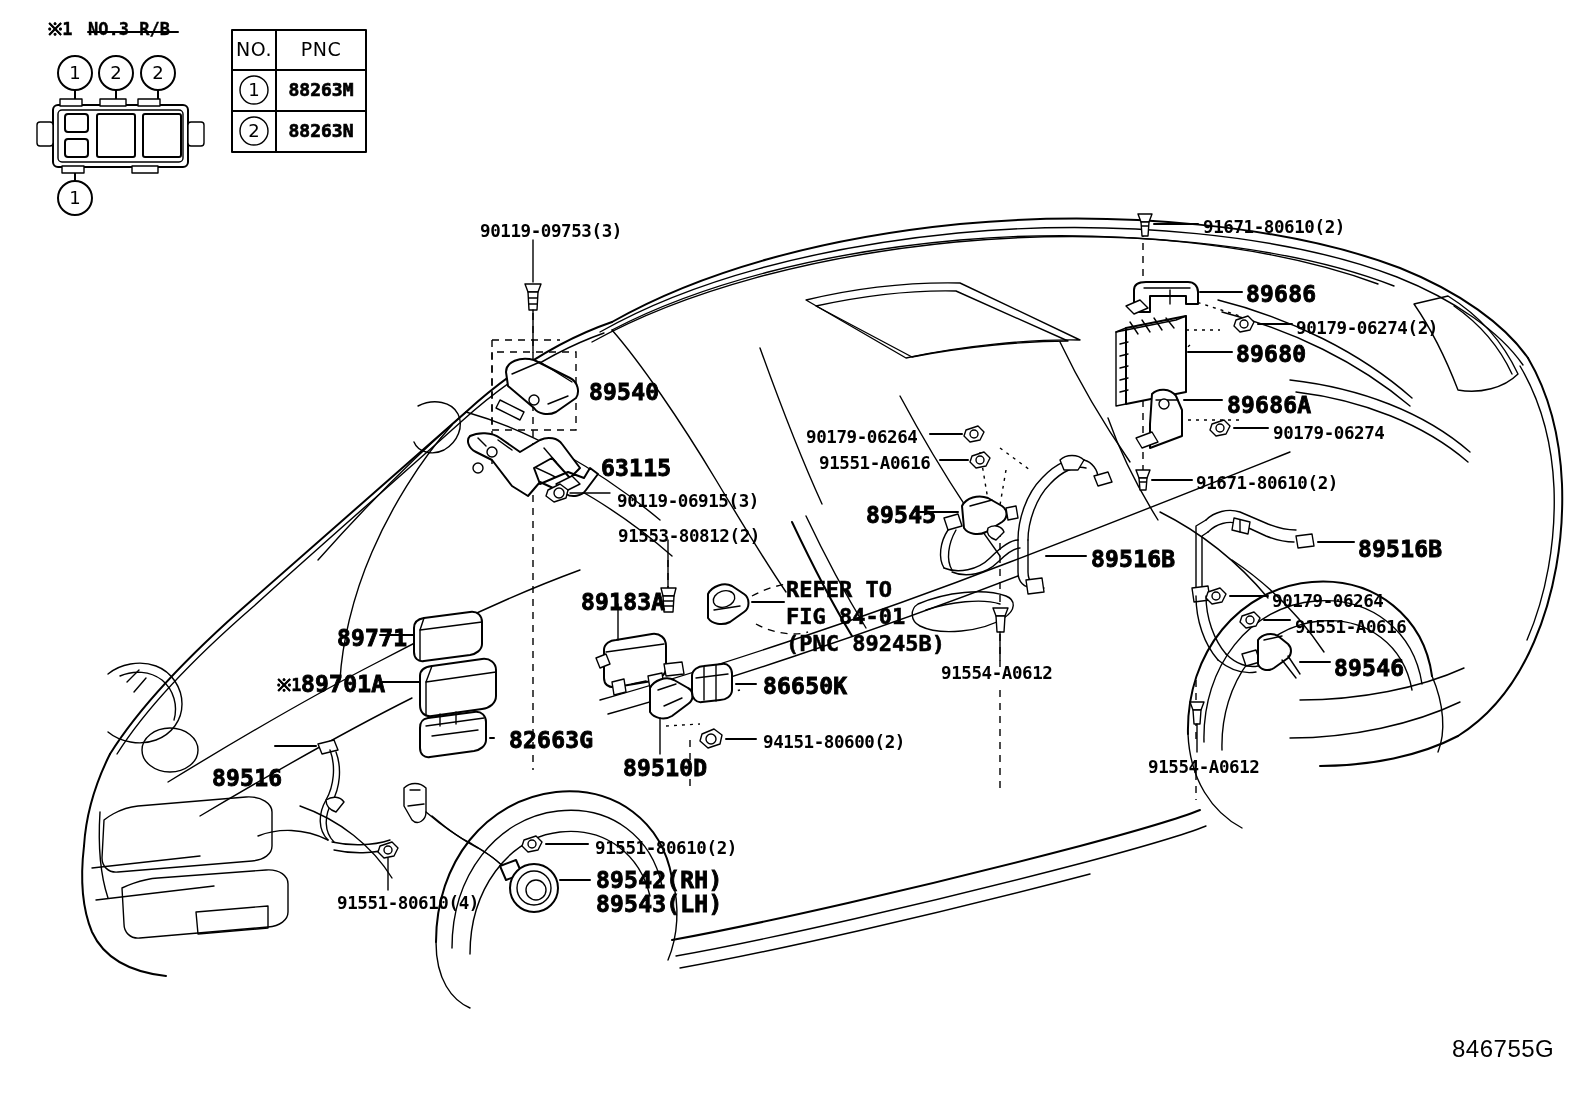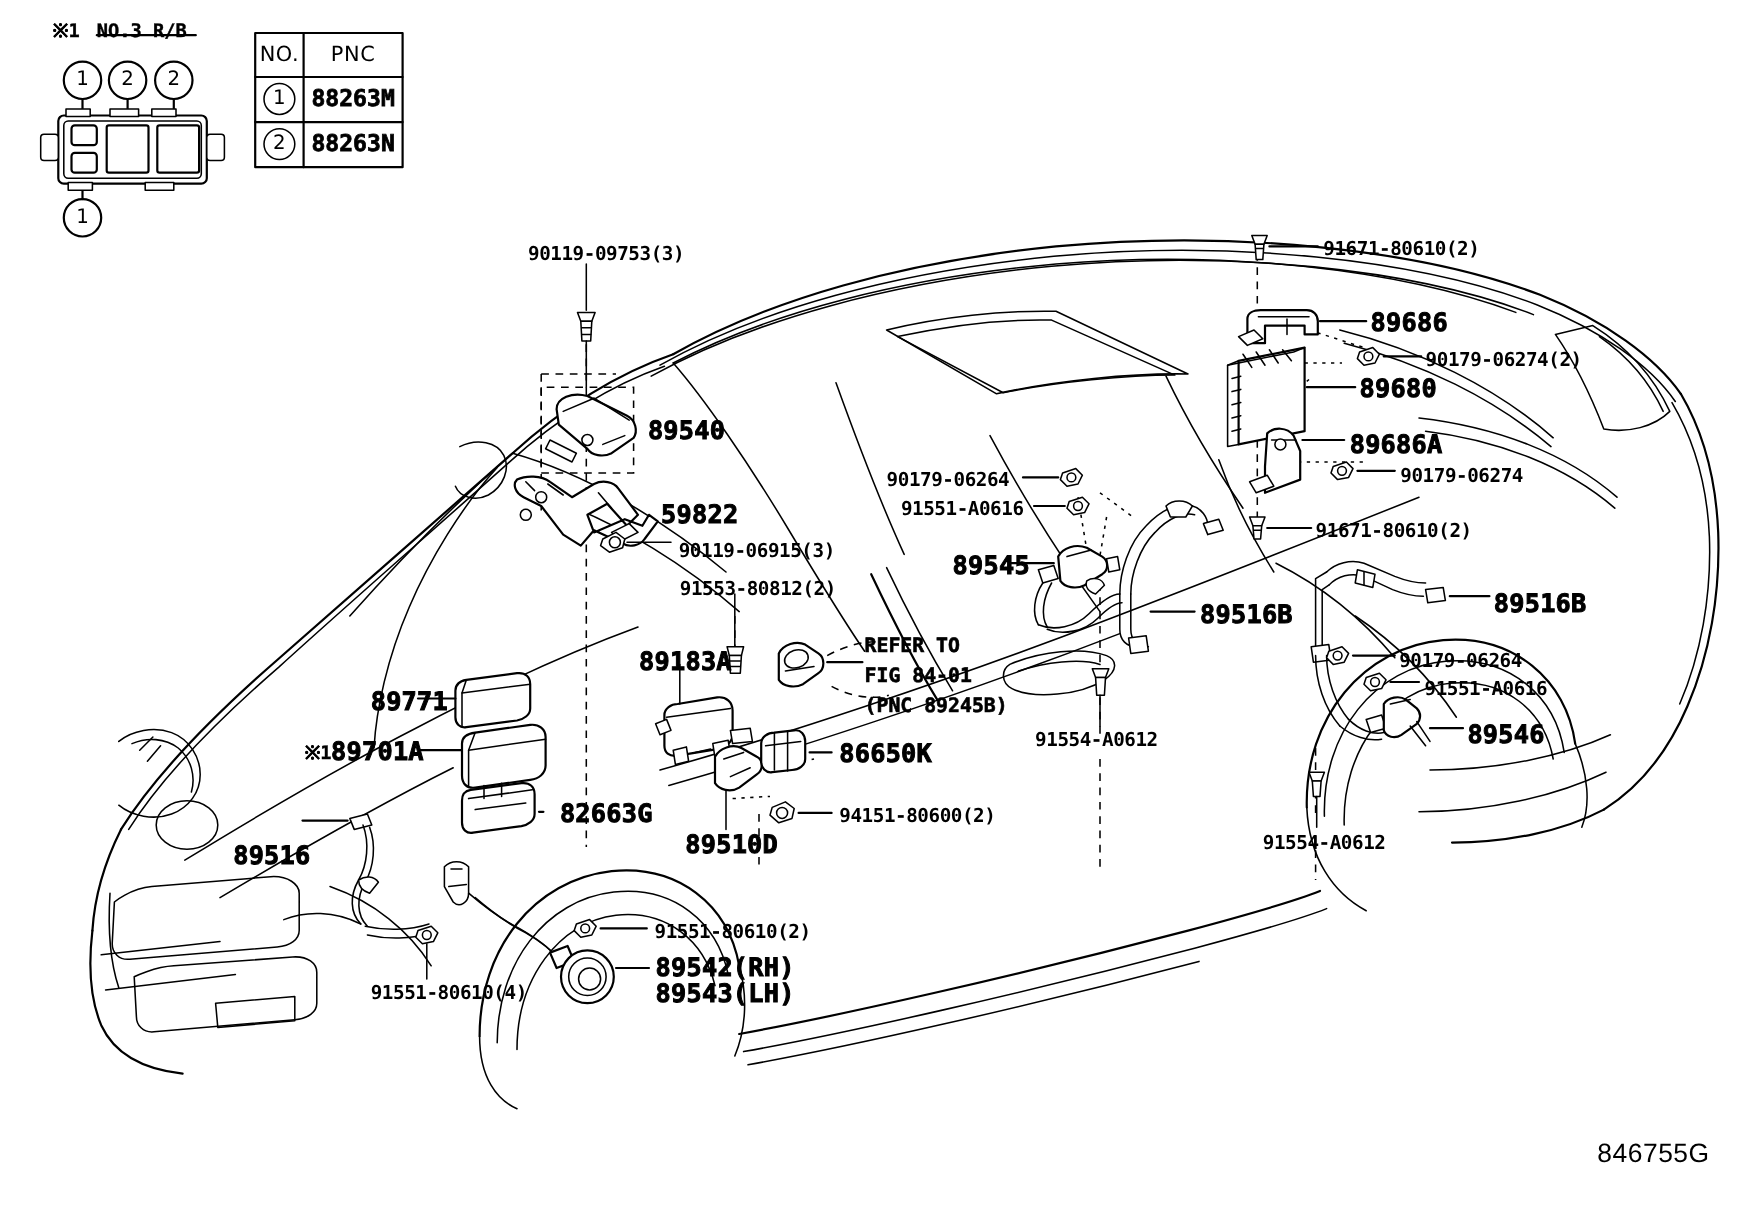--- a/index.html
+++ b/index.html
@@ -37,21 +37,21 @@
     -webkit-text-stroke: 0px;
   }
   
   .lbl.bold {
     font-size: 23px;
     font-weight: 700;
     letter-spacing: 0.2px;
     -webkit-text-stroke: 0.9px #000;
   }
   .lbl.boldsm {
-    font-size: 18px;
+    font-size: 22px;
     font-weight: 700;
     letter-spacing: 0px;
     -webkit-text-stroke: 0.55px #000;
   }
   .lbl.figid {
     font-size: 24px;
     font-weight: 400;
     letter-spacing: 0.5px;
     -webkit-text-stroke: 0px;
     font-family: Liberation Sans, sans-serif;
@@ -63,21 +63,21 @@
     -webkit-text-stroke: 0.35px #000;
   }
   .lbl.tblhdr {
     font-size: 19px;
     font-weight: 400;
     letter-spacing: 0.5px;
     -webkit-text-stroke: 0px;
     font-family: "DejaVu Sans", "Liberation Sans", sans-serif;
   }
   .lbl.tblval {
-    font-size: 21px;
+    font-size: 18px;
     font-weight: 700;
     letter-spacing: 0px;
     -webkit-text-stroke: 0.7px #000;
   }
   .lbl.cnum {
     font-size: 18px;
     font-weight: 400;
     -webkit-text-stroke: 0px;
     font-family: "DejaVu Sans", "Liberation Sans", sans-serif;
   }
@@ -515,21 +515,21 @@
       <path class="s1" d="M714 610 L740 606"></path>
       <line class="s" x1="752" y1="602" x2="784" y2="602"></line>
       <path class="sd" d="M752 596 C770 586 790 582 800 584"></path>
       <path class="sd" d="M756 624 C774 634 796 636 808 632"></path>
     </g>
   </svg>
 
   <div id="text-layer">
       <div class="lbl thin" style="left: 480px; top: 222px;">90119-09753(3)</div>
       <div class="lbl bold" style="left: 589px; top: 381px;">89540</div>
-      <div class="lbl bold" style="left: 601px; top: 457px;">59822</div>
+      <div class="lbl bold" style="left: 601px; top: 457px;">63115</div>
       <div class="lbl thin" style="left: 617px; top: 492px;">90119-06915(3)</div>
       <div class="lbl thin" style="left: 618px; top: 527px;">91553-80812(2)</div>
       <div class="lbl bold" style="left: 581px; top: 591px;">89183A</div>
       <div class="lbl bold" style="left: 337px; top: 627px;">89771</div>
       <div class="lbl note" style="left: 277px; top: 677px;">※1</div>
       <div class="lbl bold" style="left: 301px; top: 673px;">89701A</div>
       <div class="lbl bold" style="left: 509px; top: 729px;">82663G</div>
       <div class="lbl bold" style="left: 212px; top: 737px; margin-top: 30px;">89516</div>
       <div class="lbl bold" style="left: 623px; top: 757px;">89510D</div>
       <div class="lbl bold" style="left: 763px; top: 675px;">86650K</div>

